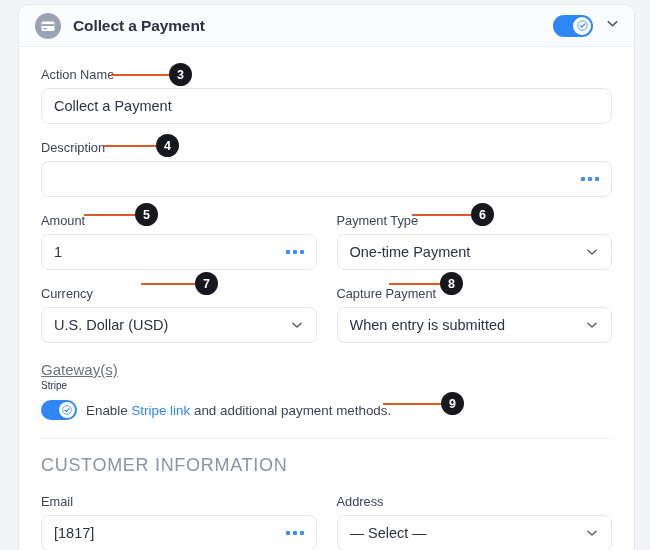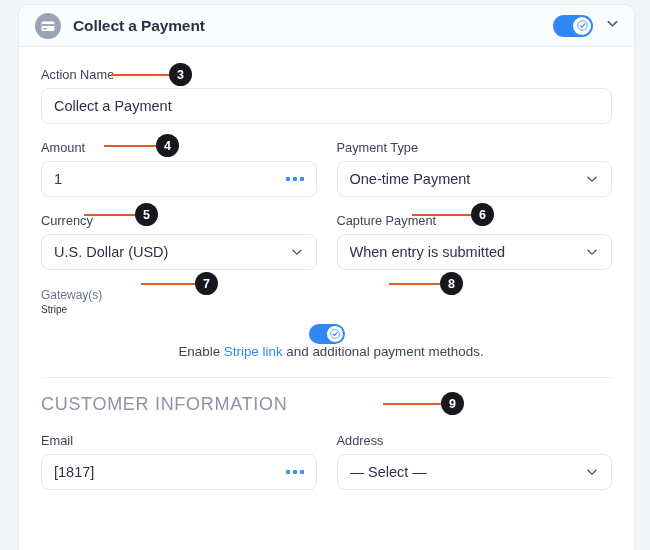--- a/index.html
+++ b/index.html
@@ -110,23 +110,23 @@
   }
   .dots i { width: 4px; height: 4px; background: #3b8ef5; display: block; border-radius: 1px; }
 
   .chev { flex: 0 0 auto; margin-left: 8px; color: #4a5263; }
   .chev svg { display: block; }
 
   .row2 { display: flex; gap: 20px; }
   .row2 > .col { flex: 1 1 0; min-width: 0; }
 
   
-  .gw-label { font-size: 12px; color: #6a7286; margin-bottom: 2px; }
+  .gw-label { font-size: 15px; color: #6a7286; margin-bottom: 2px; text-decoration: underline; }
   .gw-name  { font-size: 10px; color: #2b3245; margin-bottom: 9px; }
-  .gw-line { display: flex; align-items: center; position: relative; flex-direction: column; }
+  .gw-line { display: flex; align-items: center; position: relative; }
   .toggle.sm { width: 36px; height: 20px; border-radius: 10px; }
   .toggle.sm .knob { width: 16px; height: 16px; left: 18px; top: 2px; }
   .gw-text {
     margin-left: 9px;
     font-size: 13.4px;
     color: #3c4456;
     white-space: nowrap;
   }
   .gw-text a { color: #2f87f7; text-decoration: none; }
 
@@ -200,20 +200,31 @@
 
     <div class="card-body">
 
       <div class="field">
         <div class="flabel">Action Name</div>
         <div class="control tall">
           <span class="val">Collect a Payment</span>
         </div>
       </div>
 
+      <div class="field">
+        <div class="flabel">Description</div>
+        <div class="control tall">
+          <span class="val"></span>
+          <span class="dots">
+              <i></i>
+              <i></i>
+              <i></i>
+            </span>
+        </div>
+      </div>
 
       <div class="row2">
         <div class="col field">
           <div class="flabel">Amount</div>
           <div class="control tall">
             <span class="val">1</span>
             <span class="dots">
                 <i></i>
                 <i></i>
                 <i></i>

